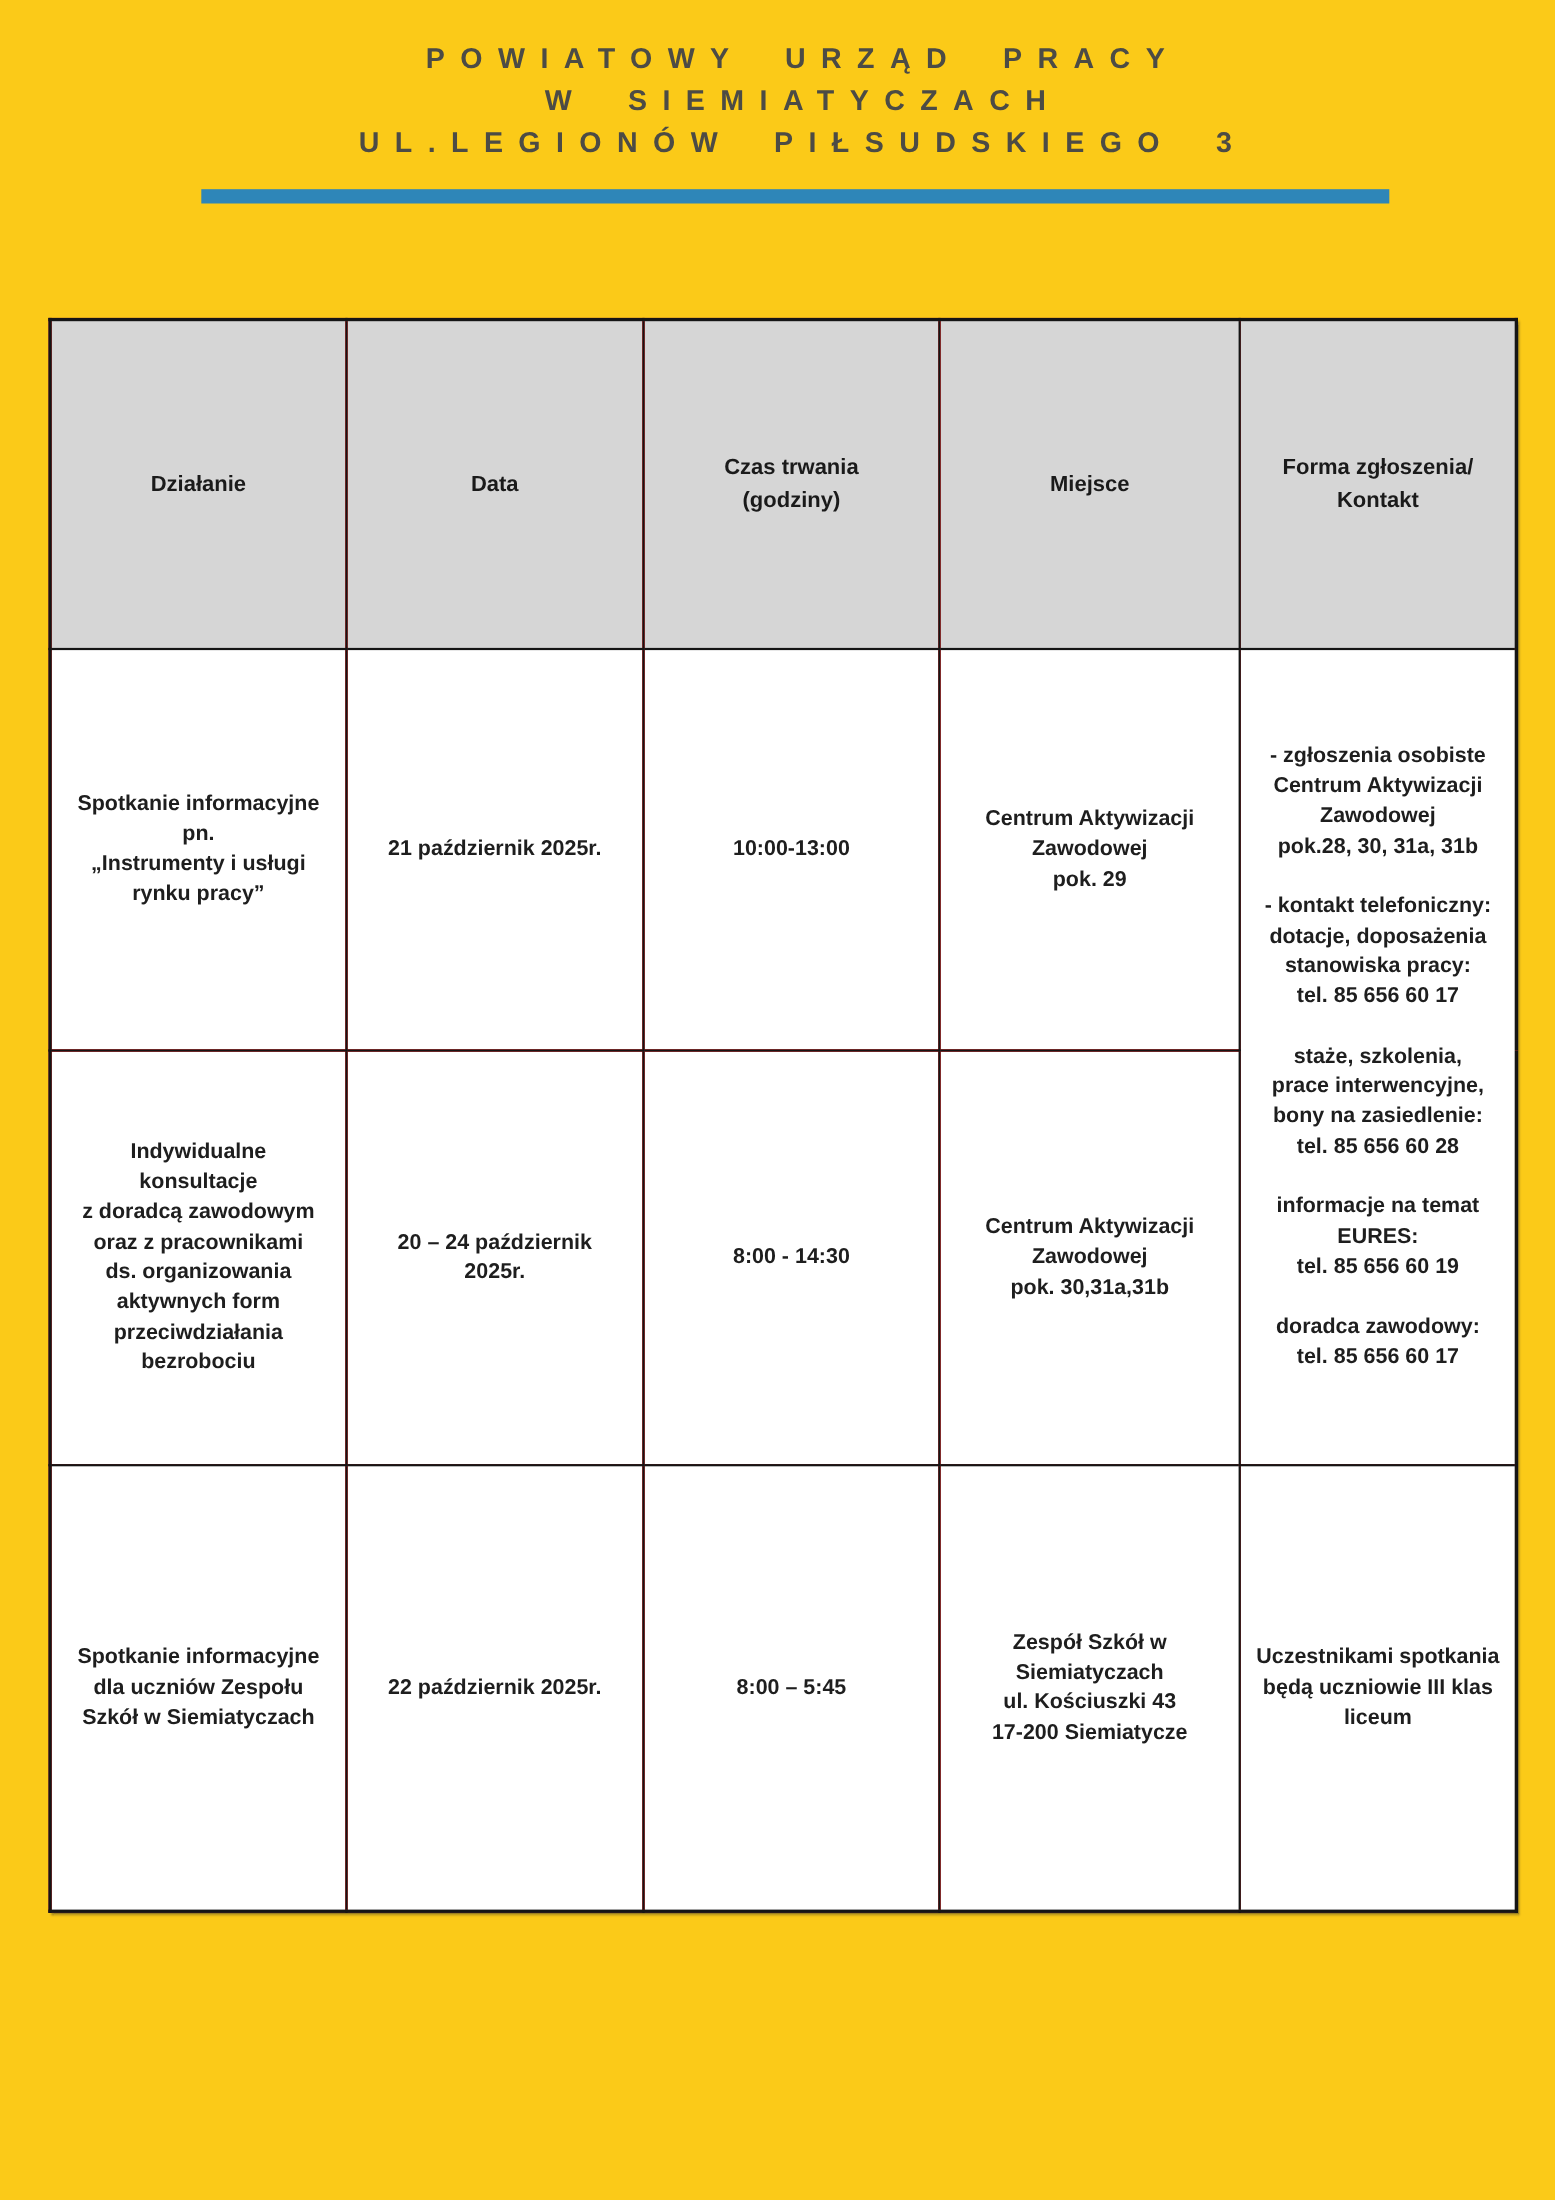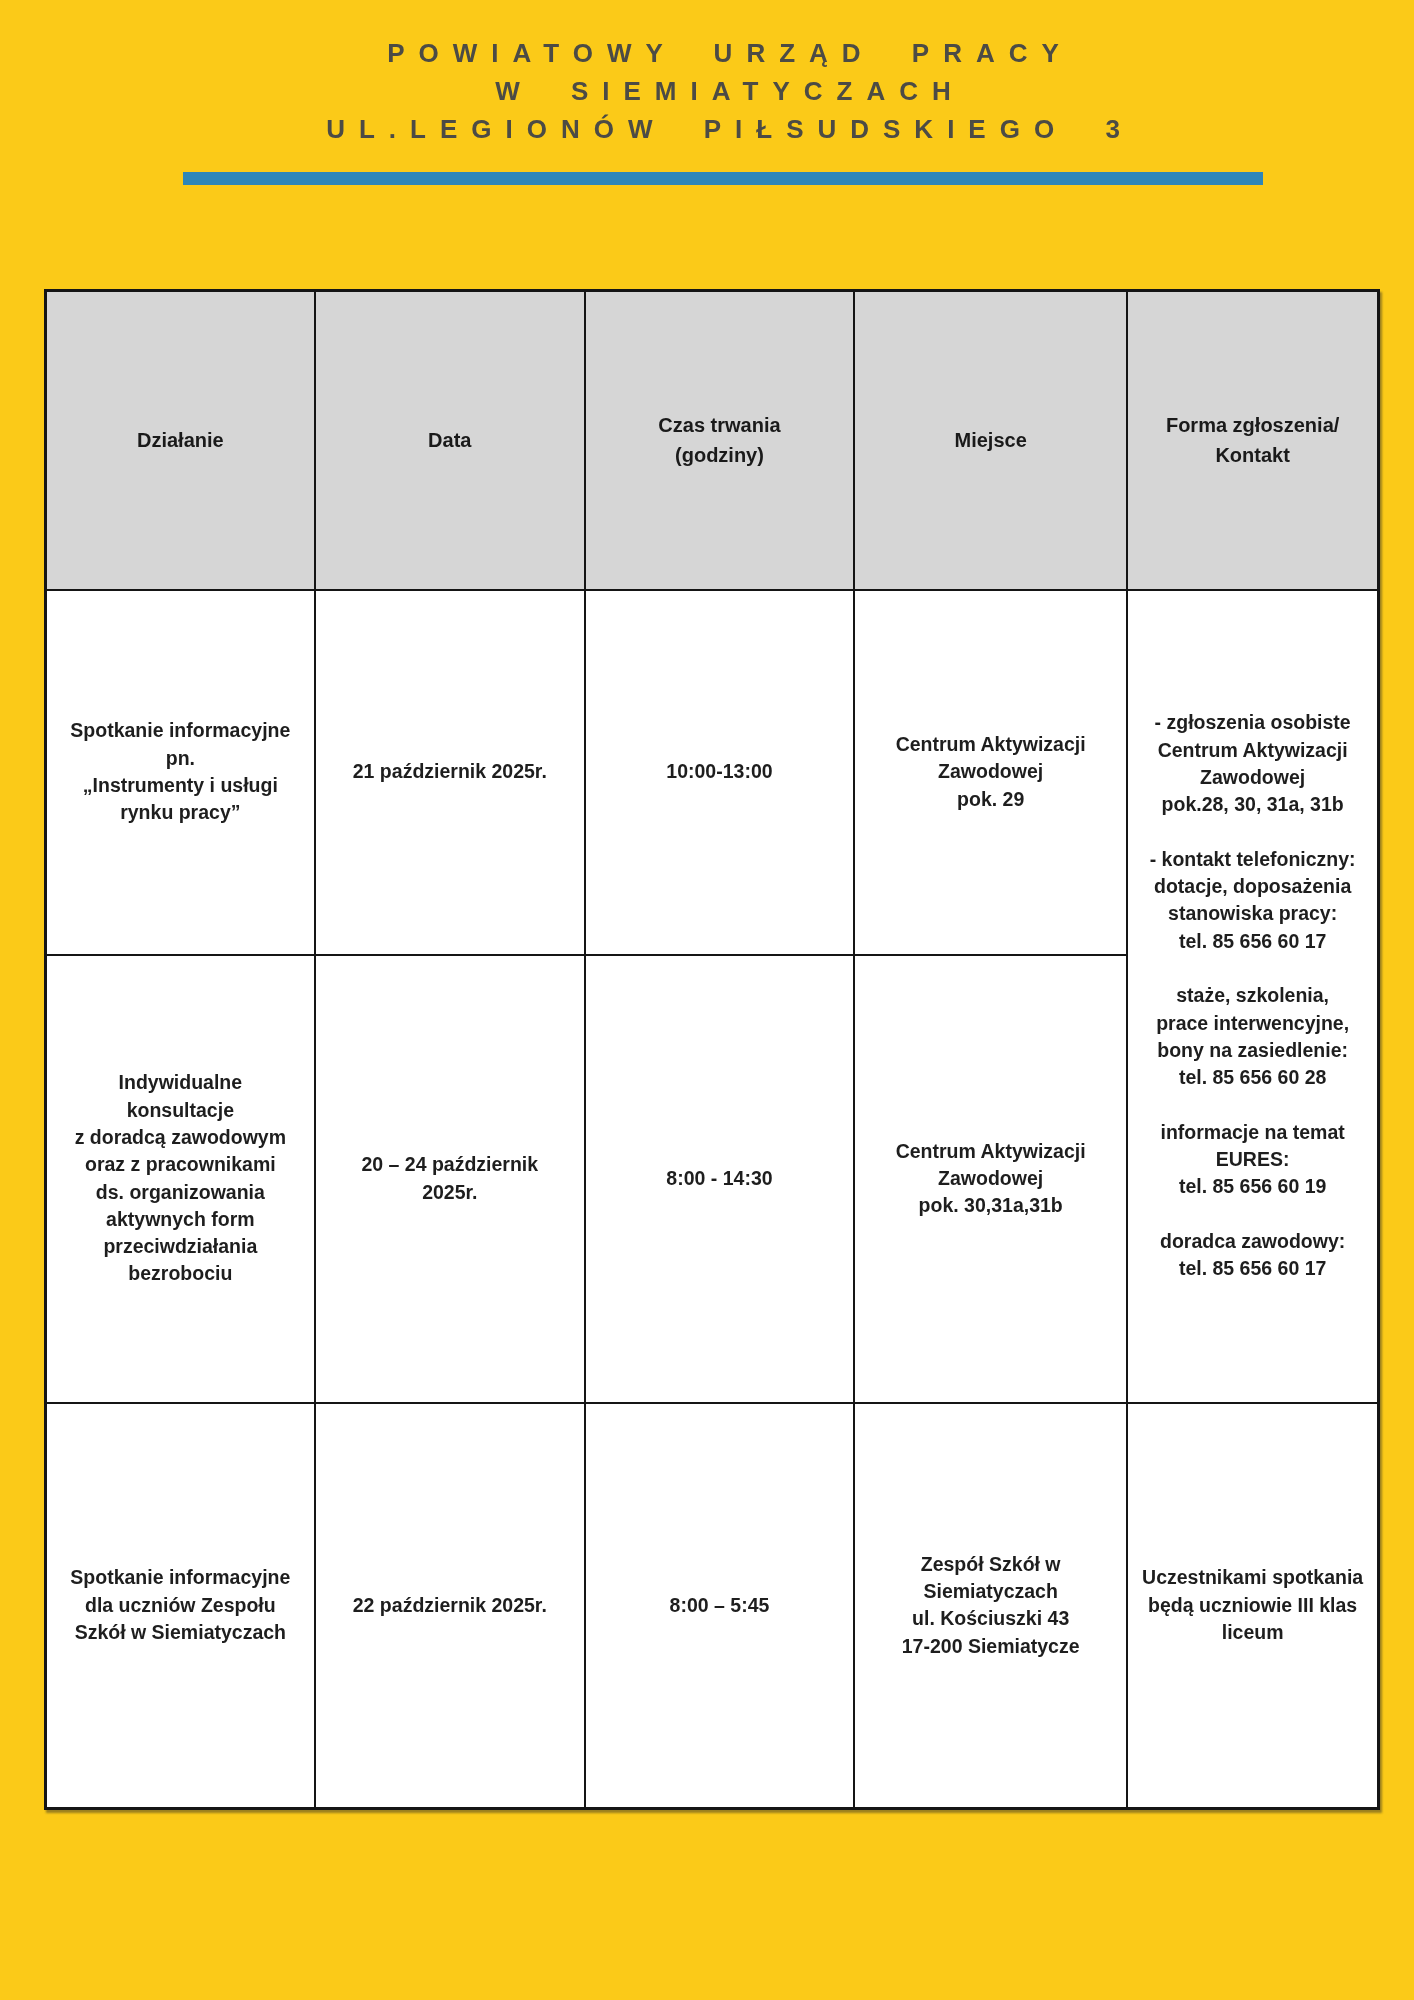--- a/index.html
+++ b/index.html
@@ -63,21 +63,21 @@
   }
   table.schedule td {
     background: #ffffff;
     color: #1e1e1e;
     font-size: 19.5px;
     font-weight: bold;
     line-height: 1.4;
   }
   tr.hrow { height: 299px; }
   tr.r1   { height: 365px; }
-  tr.r2   { height: 448px; }
+  tr.r2   { height: 377px; }
   tr.r3   { height: 406px; }
 </style>
 </head>
 <body>
 
 <div class="page">
 
   <div class="title-block">
     <div class="title-line">POWIATOWY URZĄD PRACY</div>
     <div class="title-line">W SIEMIATYCZACH</div>

